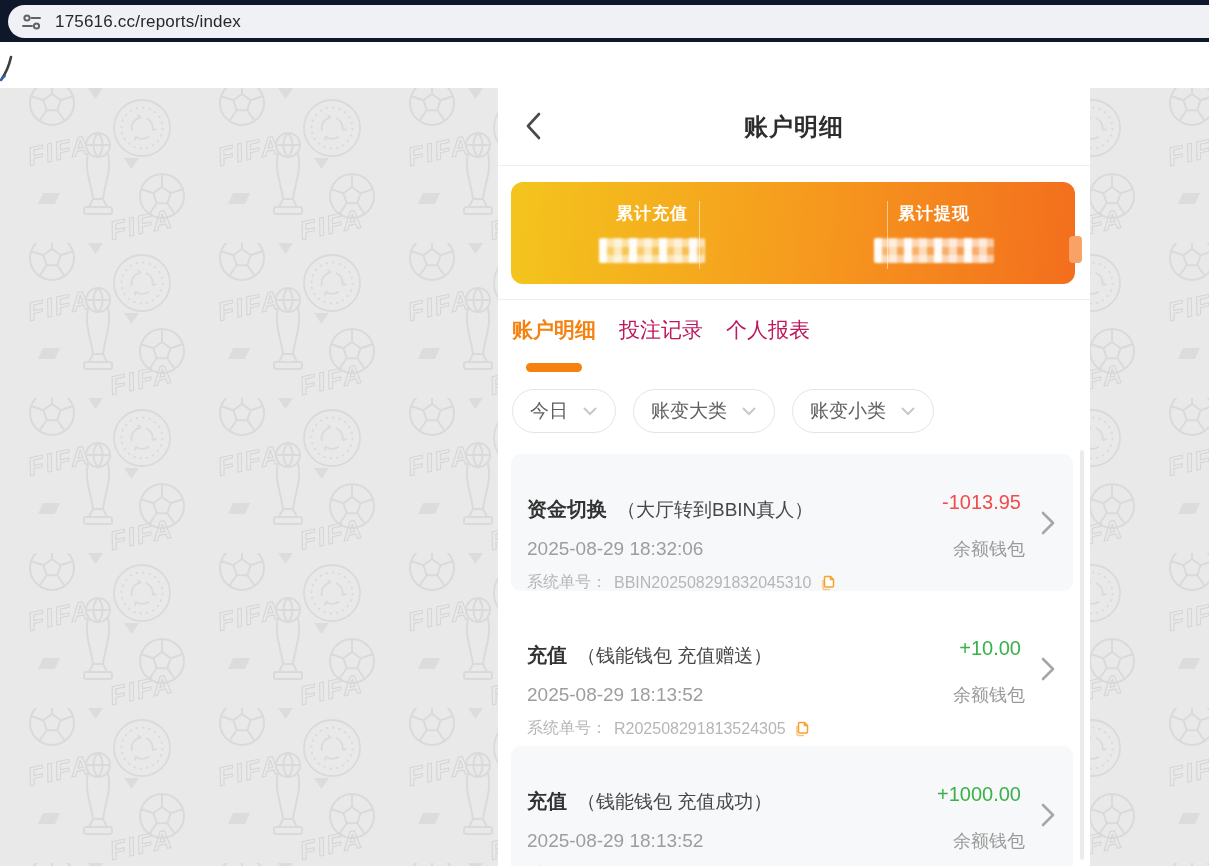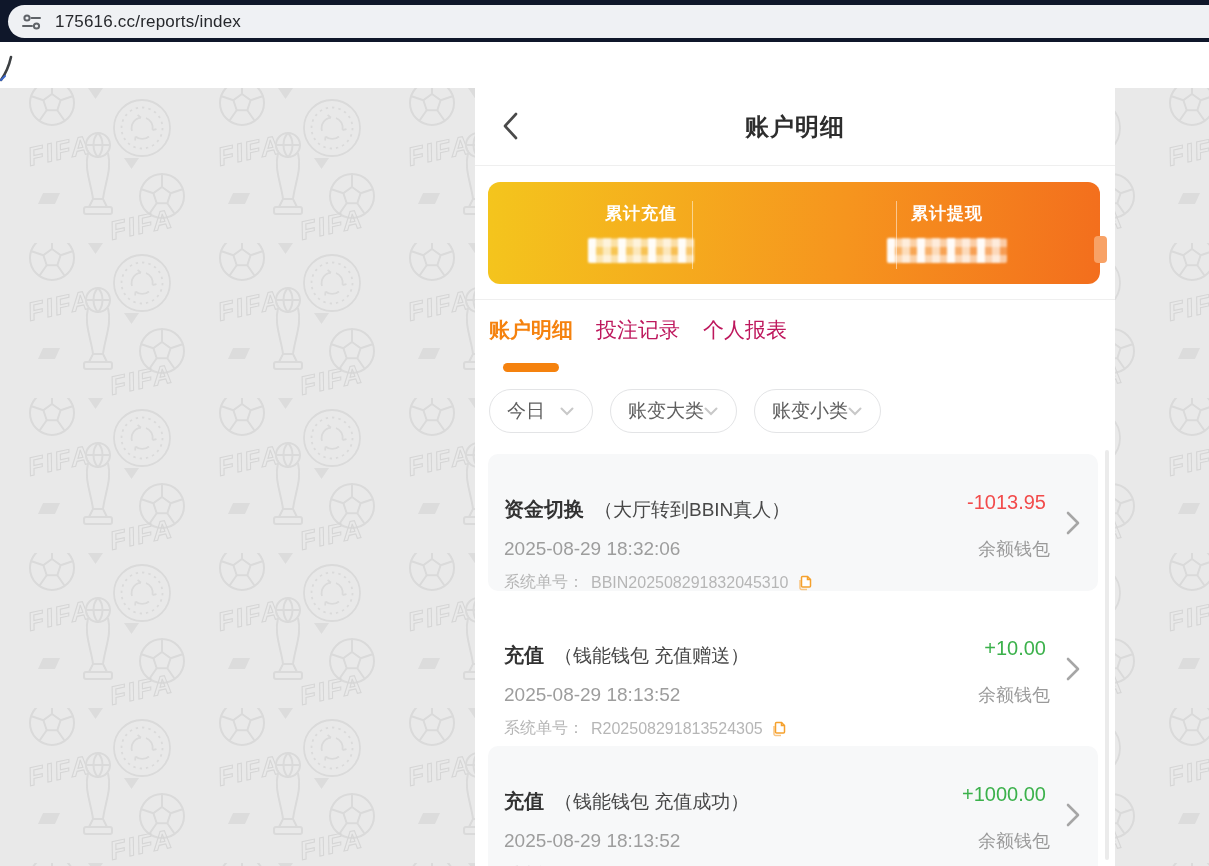--- a/index.html
+++ b/index.html
@@ -21,21 +21,21 @@
 
   .gutter { position:absolute; top:42px; left:0; width:1209px; height:46px; background:#fff; z-index:20; }
   .clip-glyph { position:absolute; left:0; top:12px; }
 
   
   .stage { position:absolute; top:88px; left:0; width:1209px; height:778px; background:#e9e9e9; }
   .pattern-bg { position:absolute; top:0; left:0; }
 
   
   .panel {
-    position:absolute; left:475px; top:88px; width:640px; height:778px;
+    position:absolute; left:498px; top:88px; width:592px; height:778px;
     background:#fff; overflow:hidden; z-index:10;
   }
 
   .panel-header {
     height:78px; position:relative; border-bottom:1px solid #efefef;
     display:flex; align-items:center; justify-content:center;
   }
   .back-btn { position:absolute; left:26px; top:24px; width:18px; height:28px; cursor:pointer; }
   .panel-title { font-size:24px; font-weight:600; color:#2d2d2d; letter-spacing:1px; }
 
@@ -69,21 +69,21 @@
   .tab.active { color:#f5820e; font-weight:700; }
   .tab.active::after {
     content:""; position:absolute; left:50%; margin-left:-28px; top:47px;
     width:56px; height:9px; border-radius:5px; background:#f5820e;
   }
 
   
   .filters { display:flex; gap:17px; margin:17px 0 0 14px; }
   .filter-pill {
     height:44px; border:1px solid #e3e4e6; border-radius:22px; background:#fff;
-    display:flex; align-items:center; padding:0 18px 0 17px;
+    display:flex; align-items:center; gap:15px; padding:0 18px 0 17px;
     font-size:19px; color:#5f5f5f; cursor:pointer;
   }
   .filter-pill.first { width:104px; justify-content:space-between; gap:0; }
 
   
   .txn-list { margin:21px 17px 0 13px; }
   .txn-item {
     position:relative; height:137px; border-radius:10px; margin-bottom:9px;
     padding:22px 0 0 16px; cursor:pointer;
   }

